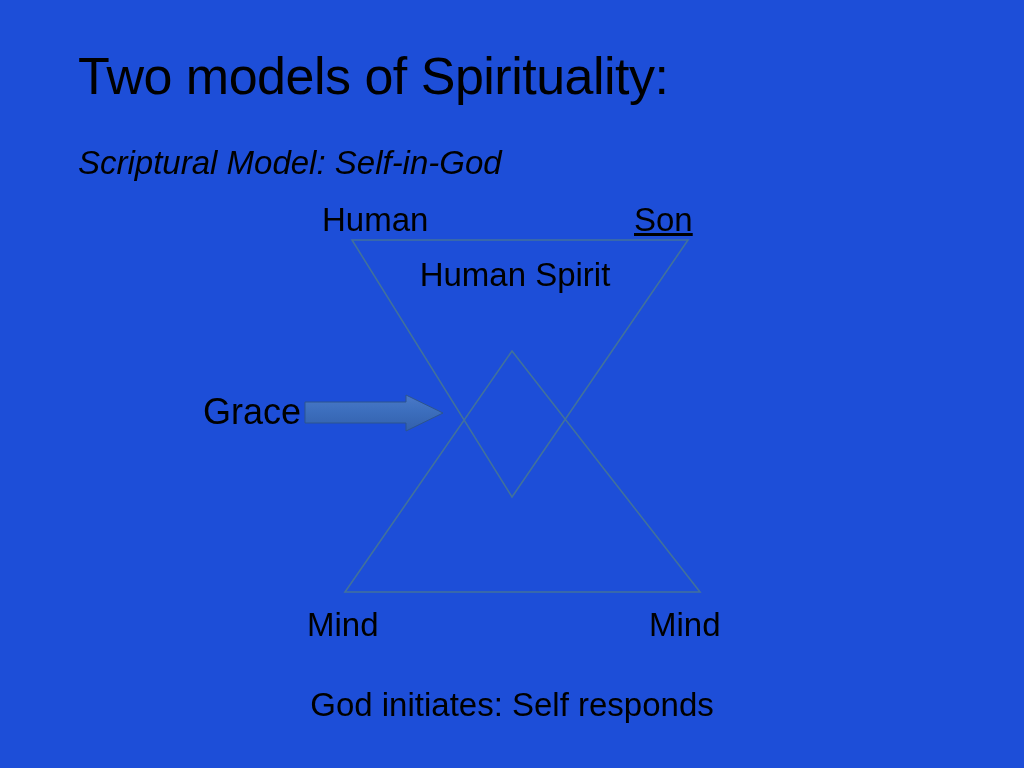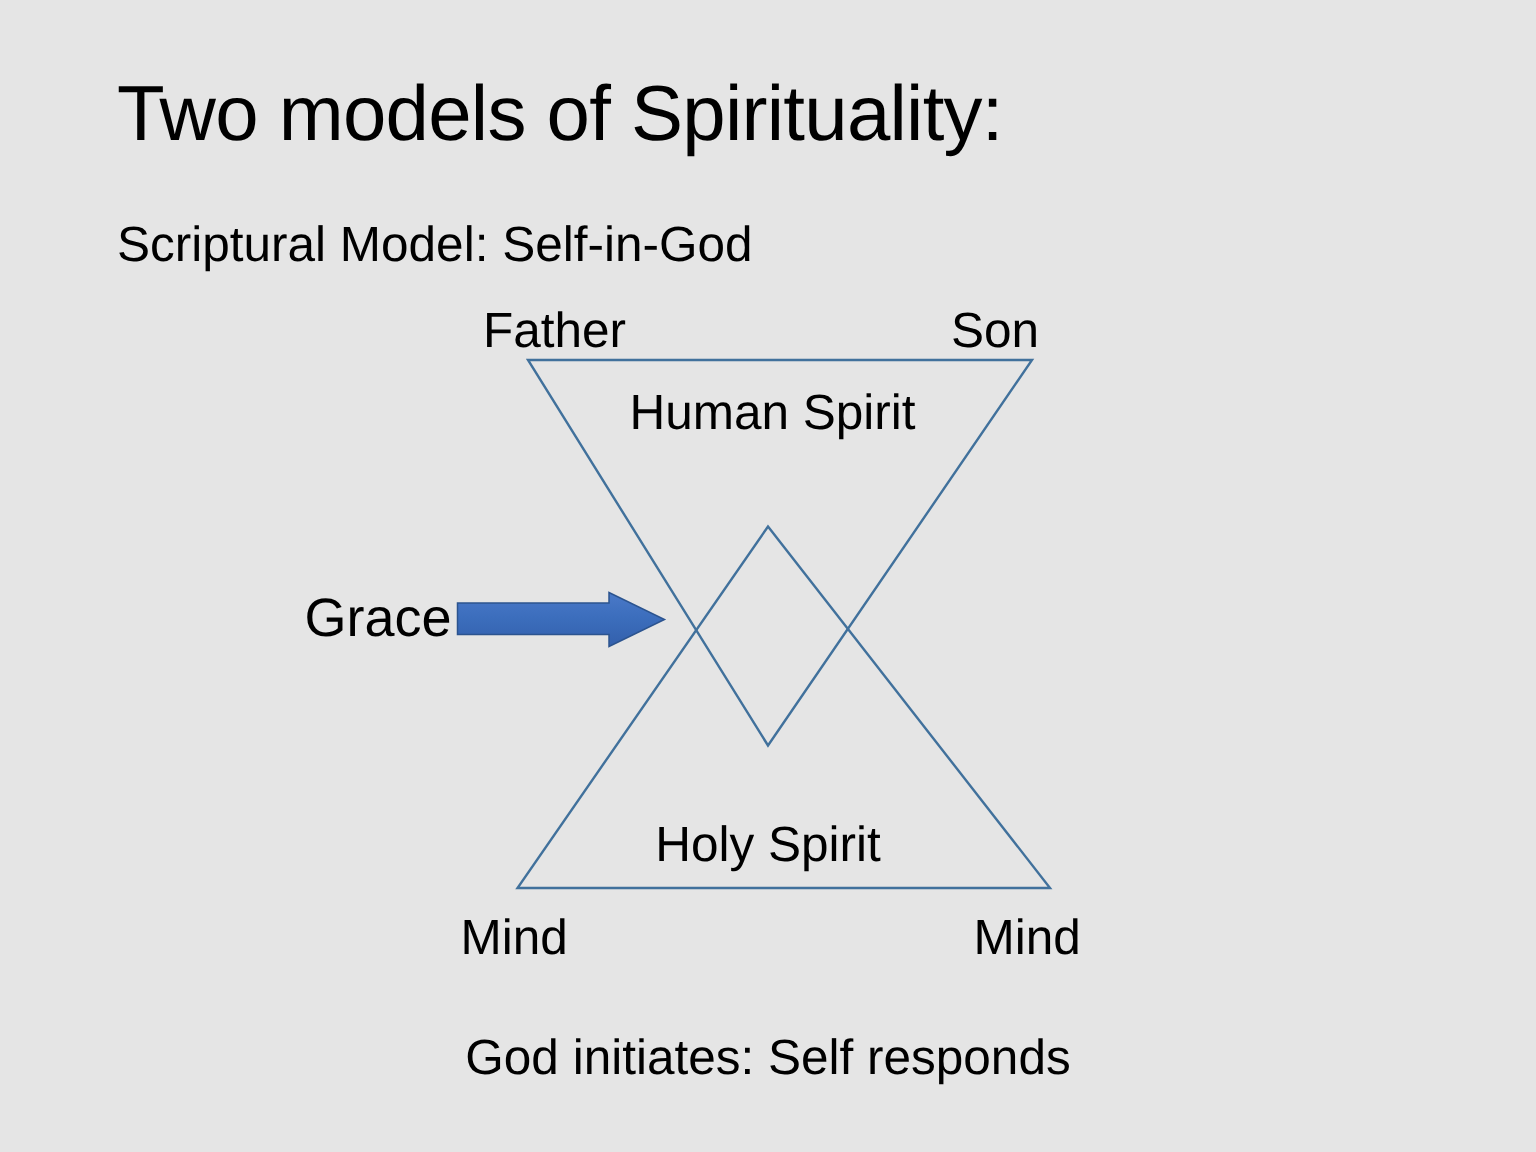--- a/index.html
+++ b/index.html
@@ -16,21 +16,21 @@
     color: #000000;
     position: relative;
   }
 
   #slide {
     position: absolute;
     left: 0;
     top: 0;
     width: 1024px;
     height: 768px;
-    background: #e5e5e5;
+    background: #1d4ed8;
   }
 
   
   .slide-title {
     position: absolute;
     left: 78px;
     top: 48px;
     font-size: 52px;
     font-weight: 400;
     line-height: 1.1;
@@ -41,20 +41,21 @@
 
   .slide-subtitle {
     position: absolute;
     left: 78px;
     top: 145px;
     font-size: 33px;
     font-weight: 400;
     line-height: 1.1;
     white-space: nowrap;
     color: #000000;
+    font-style: italic;
   }
 
   .slide-caption {
     position: absolute;
     left: 0;
     top: 686px;
     width: 1024px;
     text-align: center;
     font-size: 33px;
     font-weight: 400;
@@ -82,21 +83,21 @@
   
   .diagram-label {
     position: absolute;
     font-size: 33px;
     font-weight: 400;
     white-space: nowrap;
     color: #000000;
     line-height: 1;
   }
   .lbl-father { left: 322px; top: 203px; }
-  .lbl-son    { left: 634px; top: 203px; }
+  .lbl-son    { left: 634px; top: 203px; text-decoration: underline; }
   .lbl-human  { left: 0; top: 258px; width: 1024px; text-align: center;
                 transform: translateX(3px); }
   .lbl-holy   { left: 0; top: 546px; width: 1024px; text-align: center; }
   .lbl-body   { left: 307px; top: 608px; }
   .lbl-mind   { left: 616px; top: 608px; margin-left: 33px; }
   .lbl-grace  { left: 203px; top: 394px; font-size: 36px; }
 </style>
 </head>
 <body>
 
@@ -119,27 +120,26 @@
           <linearGradient id="arrowGrad" x1="0" y1="0" x2="0" y2="1">
             <stop offset="0%" stop-color="#4a79c8"></stop>
             <stop offset="45%" stop-color="#3c6ebd"></stop>
             <stop offset="100%" stop-color="#3360ac"></stop>
           </linearGradient>
         </defs>
         <polygon points="305,402 406,402 406,395 443,413 406,431 406,423 305,423" fill="url(#arrowGrad)" stroke="#2c548f" stroke-width="1" stroke-linejoin="miter"></polygon>
       </g>
     </svg>
 
-    <div class="diagram-label lbl-father">Father</div>
+    <div class="diagram-label lbl-father">Human</div>
 
     <div class="diagram-label lbl-son">Son</div>
 
     <div class="diagram-label lbl-human">Human Spirit</div>
 
-    <div class="diagram-label lbl-holy">Holy Spirit</div>
 
     <div class="diagram-label lbl-body">Mind</div>
 
     <div class="diagram-label lbl-mind">Mind</div>
 
     <div class="diagram-label lbl-grace">Grace</div>
 
   </div>
 
   <div class="slide-caption">God initiates: Self responds</div>

